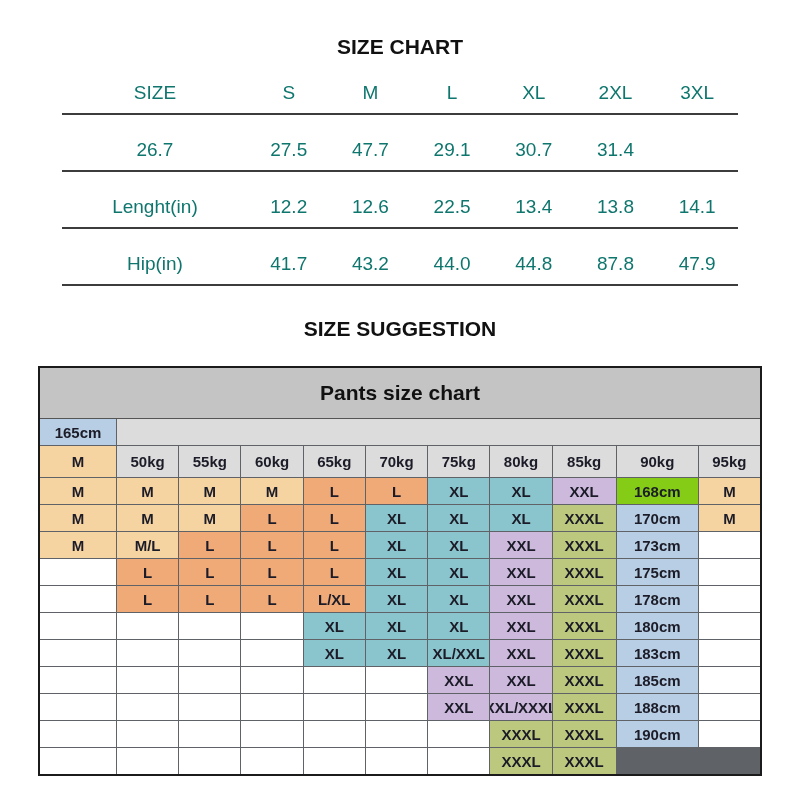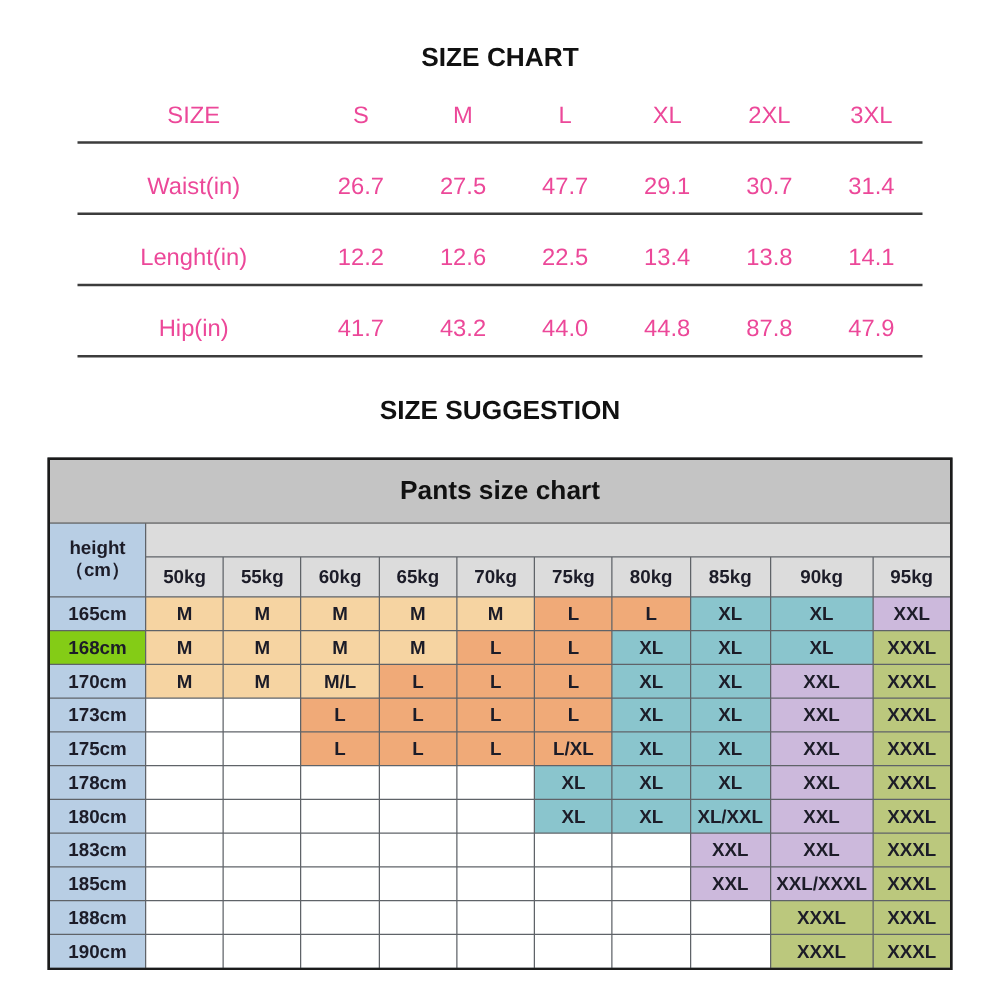--- a/index.html
+++ b/index.html
@@ -20,21 +20,21 @@
 
   
   .size-table{width:676px;margin:2px auto 0 auto;}
   .sc-row{
     display:grid;grid-template-columns:27.5% repeat(6,1fr);
     align-items:end;border-bottom:2px solid #3c3c3c;
   }
   .sc-header{height:51px;}
   .sc-data{height:55px;}
   .sc-cell{
-    text-align:center;font-size:19px;color:#ec4899;
+    text-align:center;font-size:19px;color:#0f766e;
     padding-bottom:9px;white-space:nowrap;
   }
 
   
   .pants-table{
     width:720px;margin:24px auto 0 auto;
     border:2px solid #1b1b1b;background:#5f6368;
   }
   .pants-title{
     height:50px;line-height:50px;text-align:center;
@@ -69,21 +69,20 @@
       <div class="sc-row sc-header">
         <div class="sc-cell ">SIZE</div>
         <div class="sc-cell ">S</div>
         <div class="sc-cell ">M</div>
         <div class="sc-cell ">L</div>
         <div class="sc-cell ">XL</div>
         <div class="sc-cell ">2XL</div>
         <div class="sc-cell ">3XL</div>
       </div>
       <div class="sc-row sc-data">
-        <div class="sc-cell ">Waist(in)</div>
         <div class="sc-cell ">26.7</div>
         <div class="sc-cell ">27.5</div>
         <div class="sc-cell ">47.7</div>
         <div class="sc-cell ">29.1</div>
         <div class="sc-cell ">30.7</div>
         <div class="sc-cell ">31.4</div>
       </div>
       <div class="sc-row sc-data">
         <div class="sc-cell ">Lenght(in)</div>
         <div class="sc-cell ">12.2</div>
@@ -102,24 +101,20 @@
         <div class="sc-cell ">87.8</div>
         <div class="sc-cell ">47.9</div>
       </div>
     </div>
 
   <div class="big-title title-2">SIZE SUGGESTION</div>
 
   <div class="pants-table">
     <div class="pants-title" title="Pants size chart" style="background: rgb(196, 196, 196);">Pants size chart</div>
     <div class="pants-grid">
-        <div class="pc pc-corner" style="background: rgb(184, 206, 228);">
-          <div>height</div>
-          <div>（cm）</div>
-        </div>
         <div class="pc pc-strip" style="background: rgb(220, 220, 220);"></div>
         <div class="pc pc-weight" style="background: rgb(220, 220, 220); grid-area: 2 / 2;">50kg</div>
         <div class="pc pc-weight" style="background: rgb(220, 220, 220); grid-area: 2 / 3;">55kg</div>
         <div class="pc pc-weight" style="background: rgb(220, 220, 220); grid-area: 2 / 4;">60kg</div>
         <div class="pc pc-weight" style="background: rgb(220, 220, 220); grid-area: 2 / 5;">65kg</div>
         <div class="pc pc-weight" style="background: rgb(220, 220, 220); grid-area: 2 / 6;">70kg</div>
         <div class="pc pc-weight" style="background: rgb(220, 220, 220); grid-area: 2 / 7;">75kg</div>
         <div class="pc pc-weight" style="background: rgb(220, 220, 220); grid-area: 2 / 8;">80kg</div>
         <div class="pc pc-weight" style="background: rgb(220, 220, 220); grid-area: 2 / 9;">85kg</div>
         <div class="pc pc-weight" style="background: rgb(220, 220, 220); grid-area: 2 / 10;">90kg</div>

